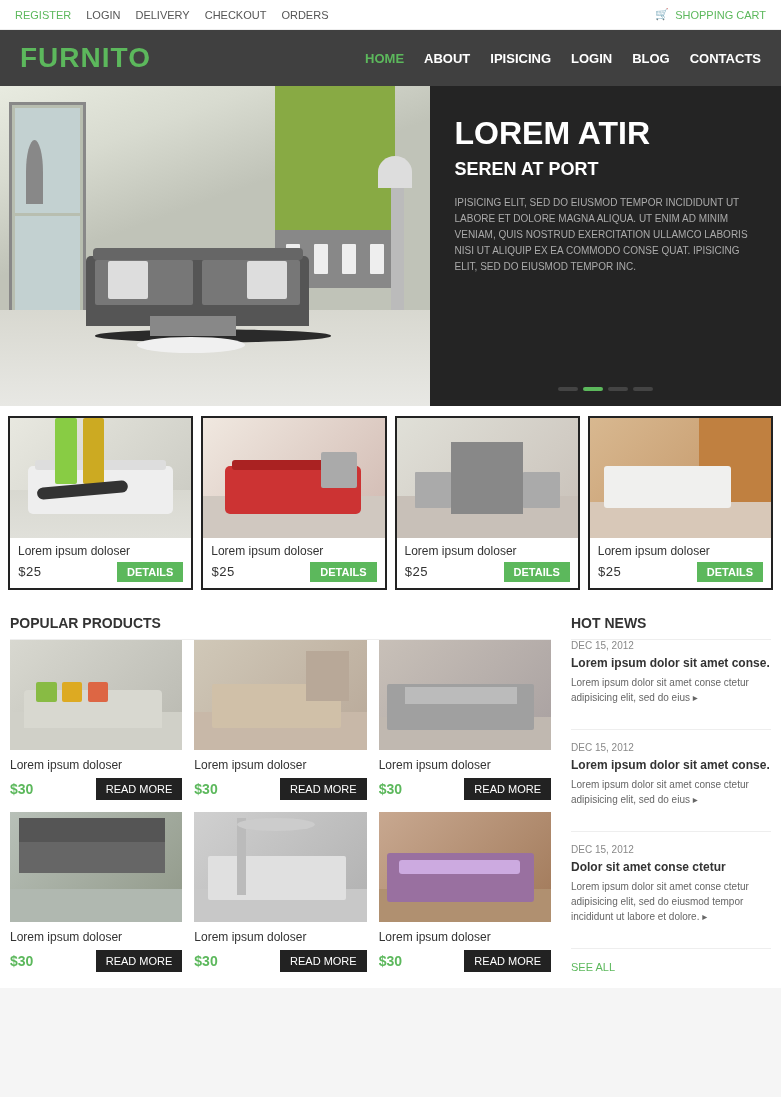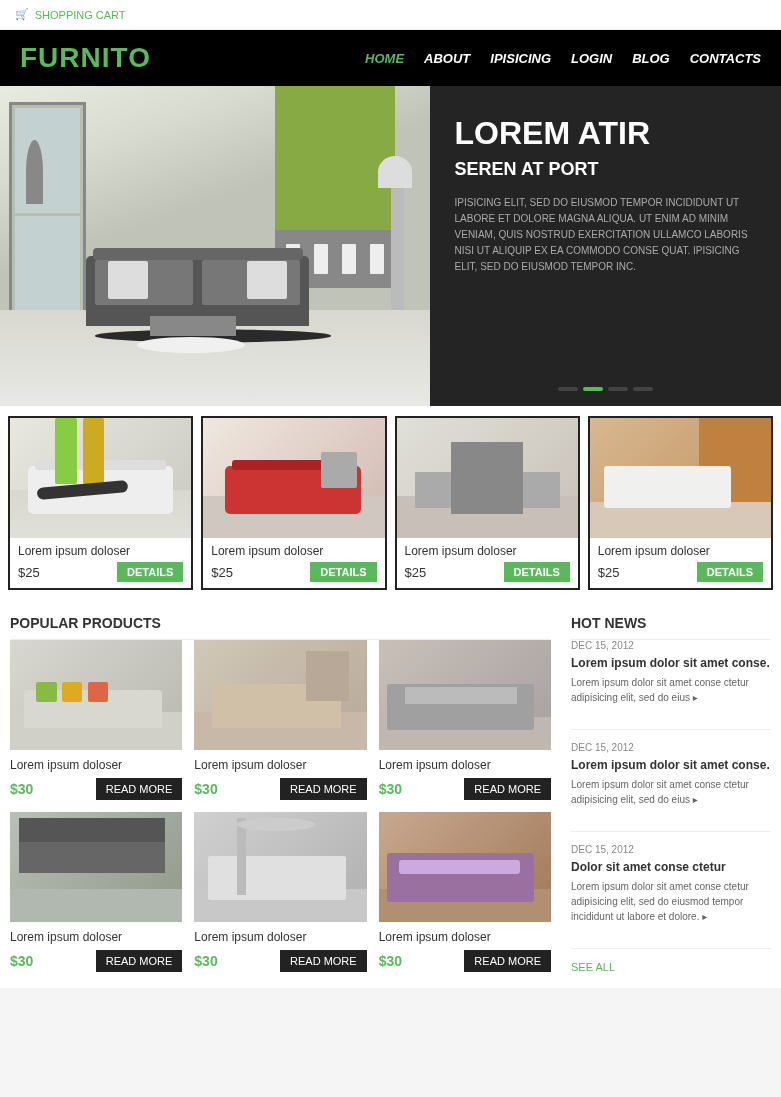--- a/index.html
+++ b/index.html
@@ -5,25 +5,25 @@
     * { margin: 0; padding: 0; box-sizing: border-box; }
     body { font-family: Arial, sans-serif; width: 781px; background: #f5f5f5; }
 
     
     .top-bar { background: #fff; padding: 8px 15px; display: flex; align-items: center; justify-content: space-between; border-bottom: 1px solid #eee; }
     .top-nav { display: flex; gap: 15px; }
     .top-nav a { font-size: 11px; color: #555; text-decoration: none; }
     .cart-area { display: flex; align-items: center; gap: 6px; font-size: 11px; color: #5cb85c; }
 
     
-    .header { background: #000000; padding: 12px 20px; display: flex; align-items: center; justify-content: space-between; }
+    .header { background: #404040; padding: 12px 20px; display: flex; align-items: center; justify-content: space-between; }
     .logo { font-size: 28px; font-weight: bold; color: #fff; letter-spacing: 1px; }
     .logo span { color: #5cb85c; }
     .main-nav { display: flex; gap: 20px; }
-    .main-nav a { color: #fff; text-decoration: none; font-size: 13px; font-weight: bold; font-style: italic; }
+    .main-nav a { color: #fff; text-decoration: none; font-size: 13px; font-weight: bold; }
     .main-nav a.active { color: #5cb85c; }
 
     
     .hero { position: relative; width: 781px; height: 320px; background: #c8c8c8; overflow: hidden; }
     .hero-room { position: absolute; top: 0; left: 0; width: 55%; height: 100%; overflow: hidden; }
     
     .room-illustration { width: 100%; height: 100%; position: relative; }
     .hero-dark { position: absolute; top: 0; right: 0; width: 45%; height: 100%; background: rgba(0,0,0,0.82); display: flex; flex-direction: column; padding: 30px 25px; }
     .hero-title { font-size: 32px; font-weight: bold; color: #fff; line-height: 1.1; margin-bottom: 8px; }
     .hero-subtitle { font-size: 18px; font-weight: bold; color: #fff; margin-bottom: 15px; }
@@ -36,21 +36,21 @@
     .product-row { background: #fff; padding: 10px 8px; display: flex; gap: 8px; }
     .product-card { flex: 1; border: 2px solid #222; overflow: hidden; }
     .product-card-img { height: 120px; background: #ccc; overflow: hidden; display: flex; align-items: center; justify-content: center; }
     .product-card-img.img1 { background: linear-gradient(135deg, #e8e8e0, #c8c8c0); }
     .product-card-img.img2 { background: linear-gradient(135deg, #f0e8e0, #d0b8b0); }
     .product-card-img.img3 { background: linear-gradient(135deg, #e0e0d8, #c8c0b8); }
     .product-card-img.img4 { background: linear-gradient(135deg, #d8b890, #c09060); }
     .product-card-info { padding: 6px 8px; background: #fff; }
     .product-card-name { font-size: 12px; color: #333; margin-bottom: 4px; }
     .product-card-footer { display: flex; align-items: center; justify-content: space-between; }
-    .product-price { font-size: 13px; color: #333; }
+    .product-price { font-size: 13px; color: #333; font-family: Liberation Mono, monospace; }
     .details-btn { background: #5cb85c; color: #fff; border: none; padding: 4px 10px; font-size: 11px; cursor: pointer; font-weight: bold; }
 
     
     .main-content { padding: 15px 10px; display: flex; gap: 20px; background: #fff; }
     .popular-section { flex: 1; }
     .hot-news-section { width: 200px; }
 
     .section-title { font-size: 14px; font-weight: bold; color: #333; text-transform: uppercase; border-bottom: 1px solid #eee; padding-bottom: 8px; }
 
     .popular-grid { display: grid; grid-template-columns: repeat(3, 1fr); gap: 12px; }
@@ -86,20 +86,27 @@
     .p-sofa-red::before { content:''; position:absolute; top:-6px; left:5%; width:90%; height:10px; background:#aa2222; border-radius:3px; }
     
     .p-fireplace { width: 40%; height: 60%; background: #888; position: absolute; bottom: 20%; left: 30%; }
     
     .p-sofa2 { width: 70%; height: 35%; background: #f0f0ee; border-radius: 3px; position: absolute; bottom: 25%; }
   </style>
 </head>
 <body>
 
 <div class="top-bar">
+  <div class="top-nav">
+    <a href="#" style="color:#5cb85c;">REGISTER</a>
+    <a href="#">LOGIN</a>
+    <a href="#">DELIVERY</a>
+    <a href="#">CHECKOUT</a>
+    <a href="#">ORDERS</a>
+  </div>
   <div class="cart-area">
     <span style="color:#5cb85c;">🛒</span>
     <span>SHOPPING CART</span>
   </div>
 </div>
 
 <div class="header">
   <div class="logo">
     <span style="color:#5cb85c;">F</span><span>URNITO</span>
   </div>

